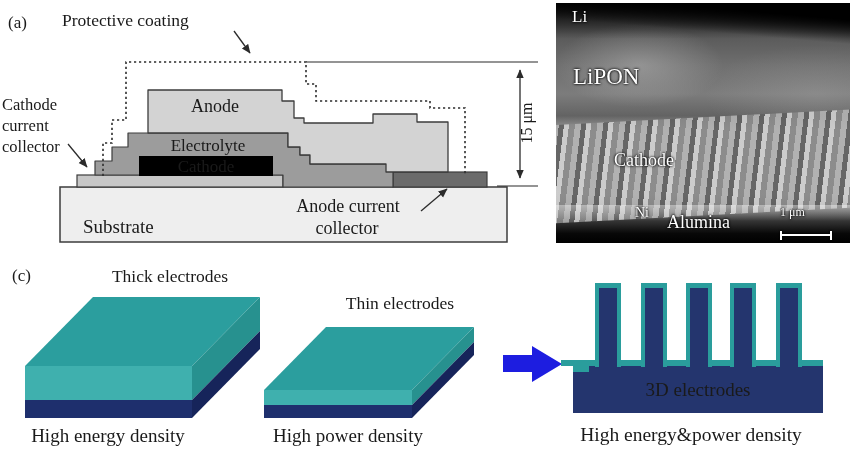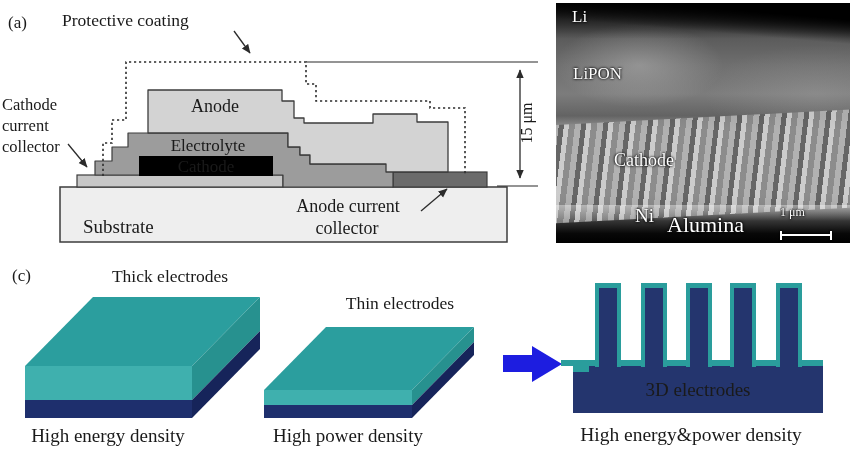--- a/index.html
+++ b/index.html
@@ -81,24 +81,24 @@
     <text x="348" y="212" font-size="18" text-anchor="middle">Anode current</text>
     <text x="347" y="234" font-size="18" text-anchor="middle">collector</text>
     <text x="532" y="123" font-size="16" text-anchor="middle" transform="rotate(-90 532 123)">15 μm</text>
   </svg>
 
   <div class="sem">
     <div class="sem-columns"></div>
     <div class="sem-glow"></div>
     <span class="sem-label" style="left:16px;top:4px;font-size:17px">Li</span>
     <span class="sem-label" style="right:11px;top:12px;font-size:17px">(b)</span>
-    <span class="sem-label" style="left:17px;top:61px;font-size:17px">LiPON</span>
+    <span class="sem-label" style="left:17px;top:61px;font-size:23px">LiPON</span>
     <span class="sem-label" style="left:58px;top:147px;font-size:18px">Cathode</span>
-    <span class="sem-label" style="left:79px;top:202px;font-size:19px">Ni</span>
-    <span class="sem-label" style="left:111px;top:209px;font-size:22px">Alumina</span>
+    <span class="sem-label" style="left:79px;top:202px;font-size:14px">Ni</span>
+    <span class="sem-label" style="left:111px;top:209px;font-size:18px">Alumina</span>
     <span class="sem-label" style="left:224px;top:202px;font-size:12px">1 μm</span>
     <div class="scalebar"></div>
   </div>
 
   <svg class="abs" style="left:0;top:243px" width="850" height="216" viewBox="0 243 850 216">
 
     <text x="12" y="281" font-size="17">(c)</text>
 
     <text x="170" y="282" font-size="17.5" text-anchor="middle">Thick electrodes</text>
     <polygon points="25,366 192,366 260,297 93,297" fill="#2b9e9e"></polygon>

